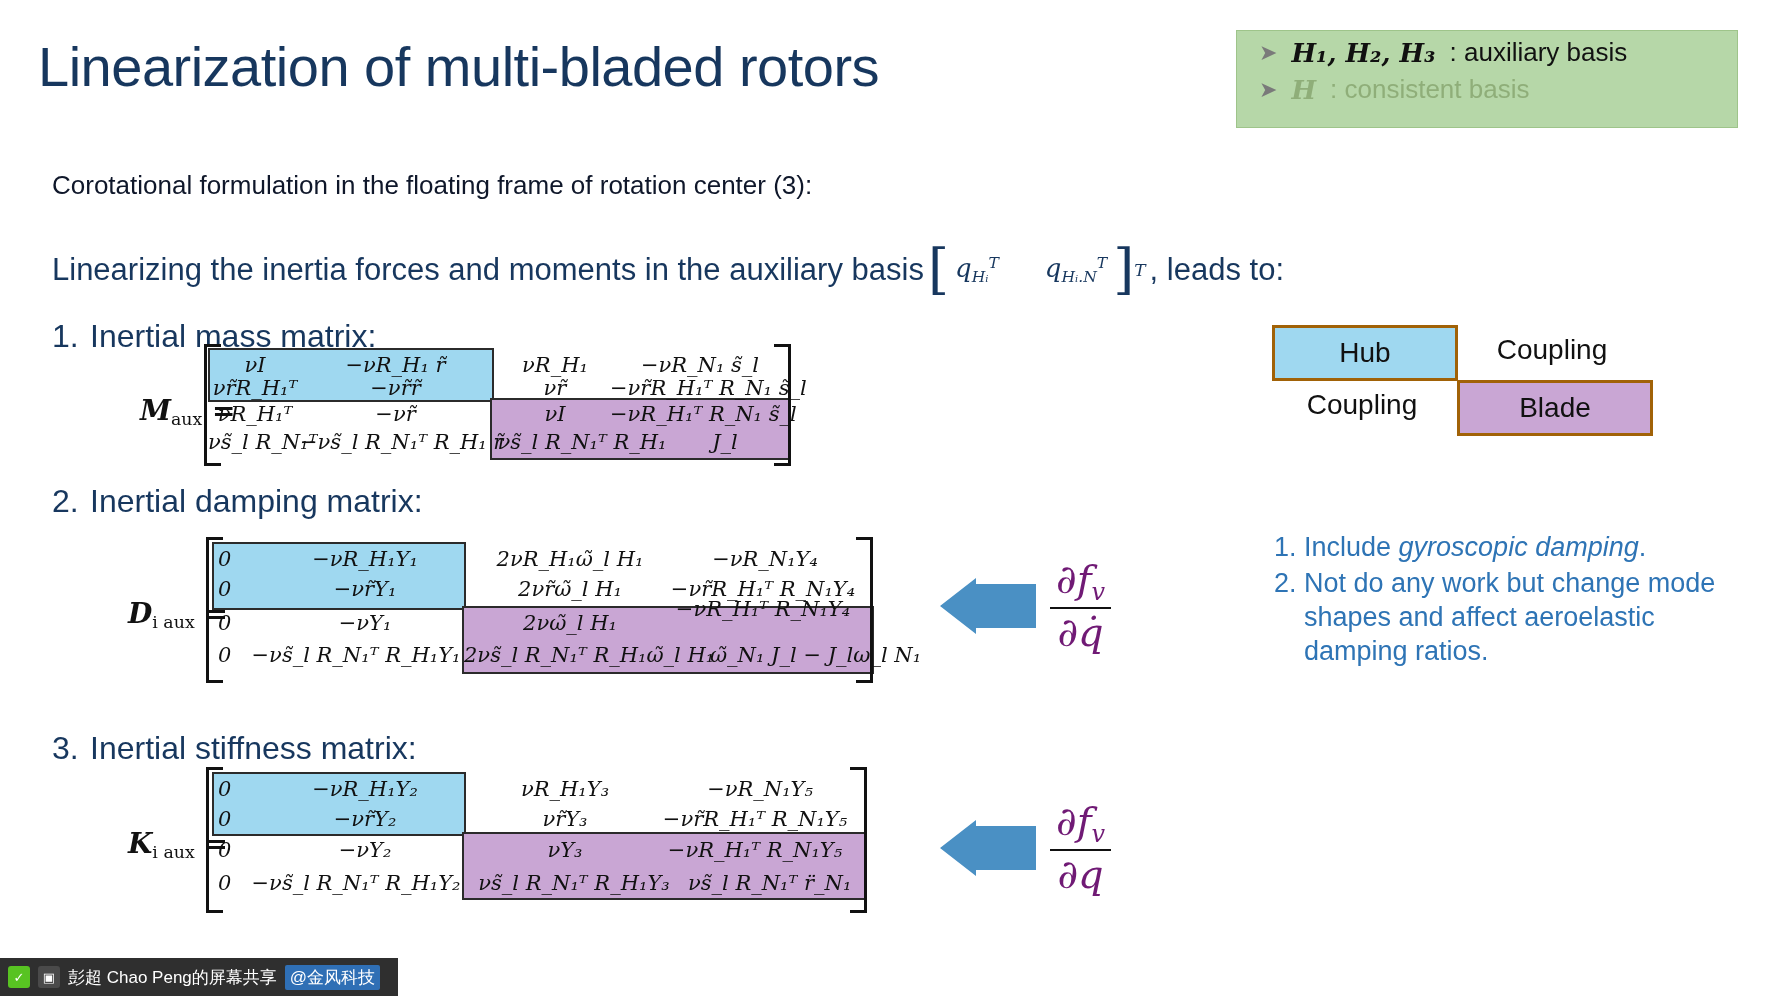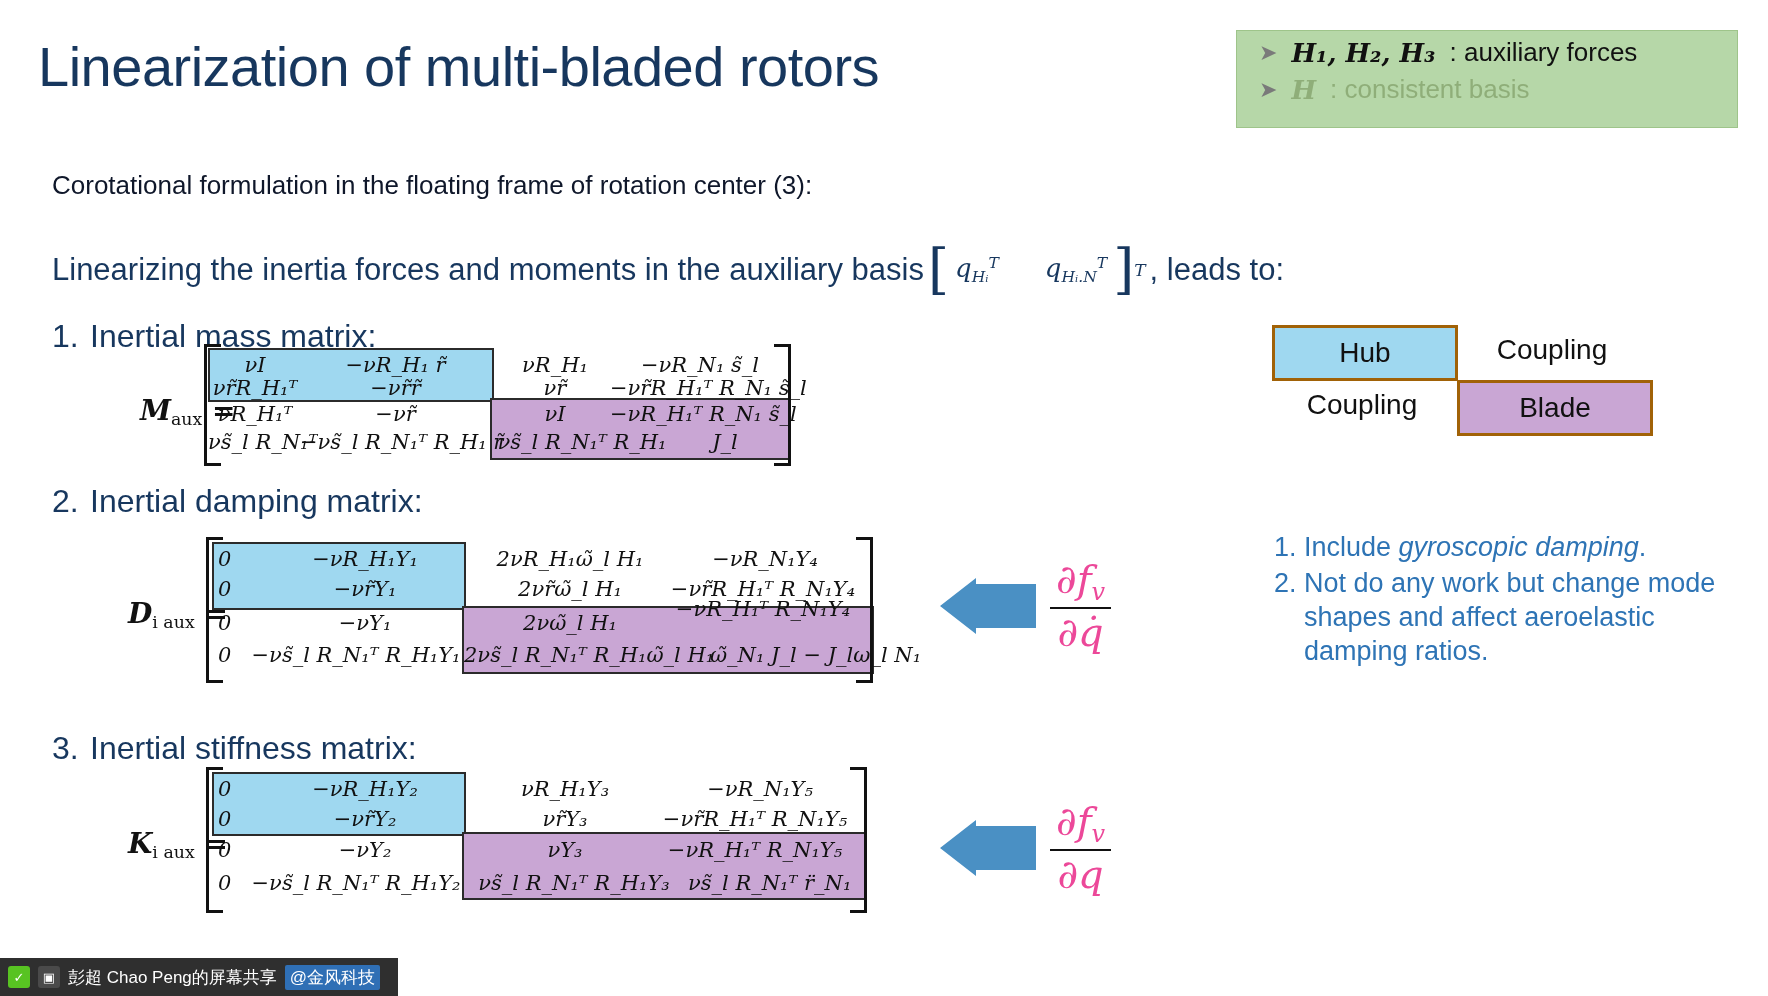--- a/index.html
+++ b/index.html
@@ -85,21 +85,21 @@
     position:absolute;font-size:21px;font-style:italic;white-space:nowrap;
     text-align:center;
   }
 
   
   .arrow{position:absolute;}
   .arrow svg{display:block;}
 
   .deriv{
     position:absolute;font-family:"DejaVu Serif",serif;font-style:italic;
-    font-size:40px;text-align:center;color:#ec4899;line-height:1.05;
+    font-size:40px;text-align:center;color:#701a75;line-height:1.05;
   }
   .deriv .top{display:block;border-bottom:2px solid #111;padding:0 6px 2px;}
   .deriv .bot{display:block;padding-top:2px;}
 
   
   .hb-wrap{position:absolute;left:1272px;top:325px;width:400px;height:110px;}
   .hb-cell{
     position:absolute;font-size:28px;color:#111;display:flex;align-items:center;justify-content:center;
   }
   .hb-box{border:3px solid #a16207;}
@@ -130,21 +130,21 @@
 <body>
 
 <div class="slide">
 
   <div class="title">Linearization of multi-bladed rotors</div>
 
   <div class="legend-box">
     <div class="legend-row first">
       <span class="bullet">➤</span>
       <span class="math">H₁, H₂, H₃</span>
-      <span class="txt">: auxiliary forces</span>
+      <span class="txt">: auxiliary basis</span>
     </div>
     <div class="legend-row second">
       <span class="bullet">➤</span>
       <span class="math">H</span>
       <span class="txt">: consistent basis</span>
     </div>
   </div>
 
   <div class="subtitle">Corotational formulation in the floating frame of rotation center (3):</div>
 

